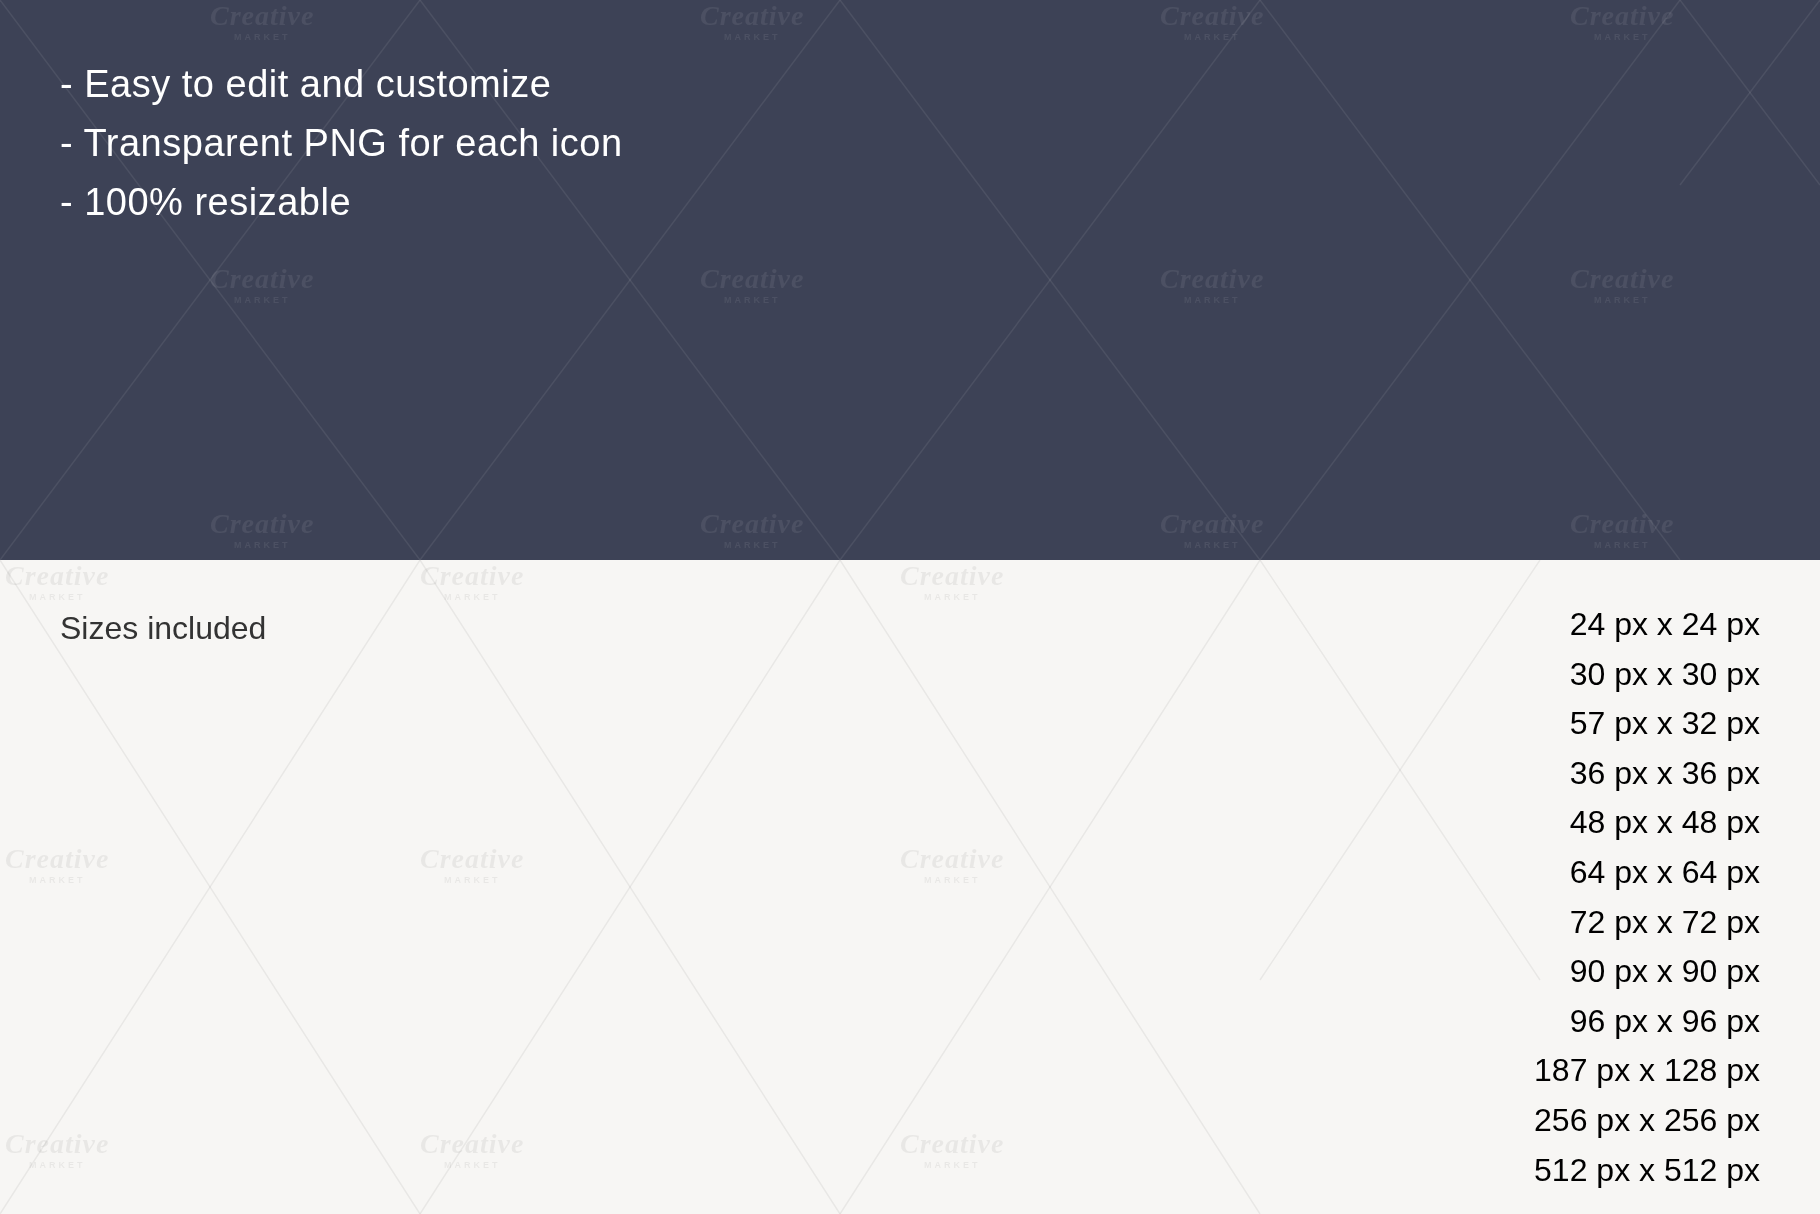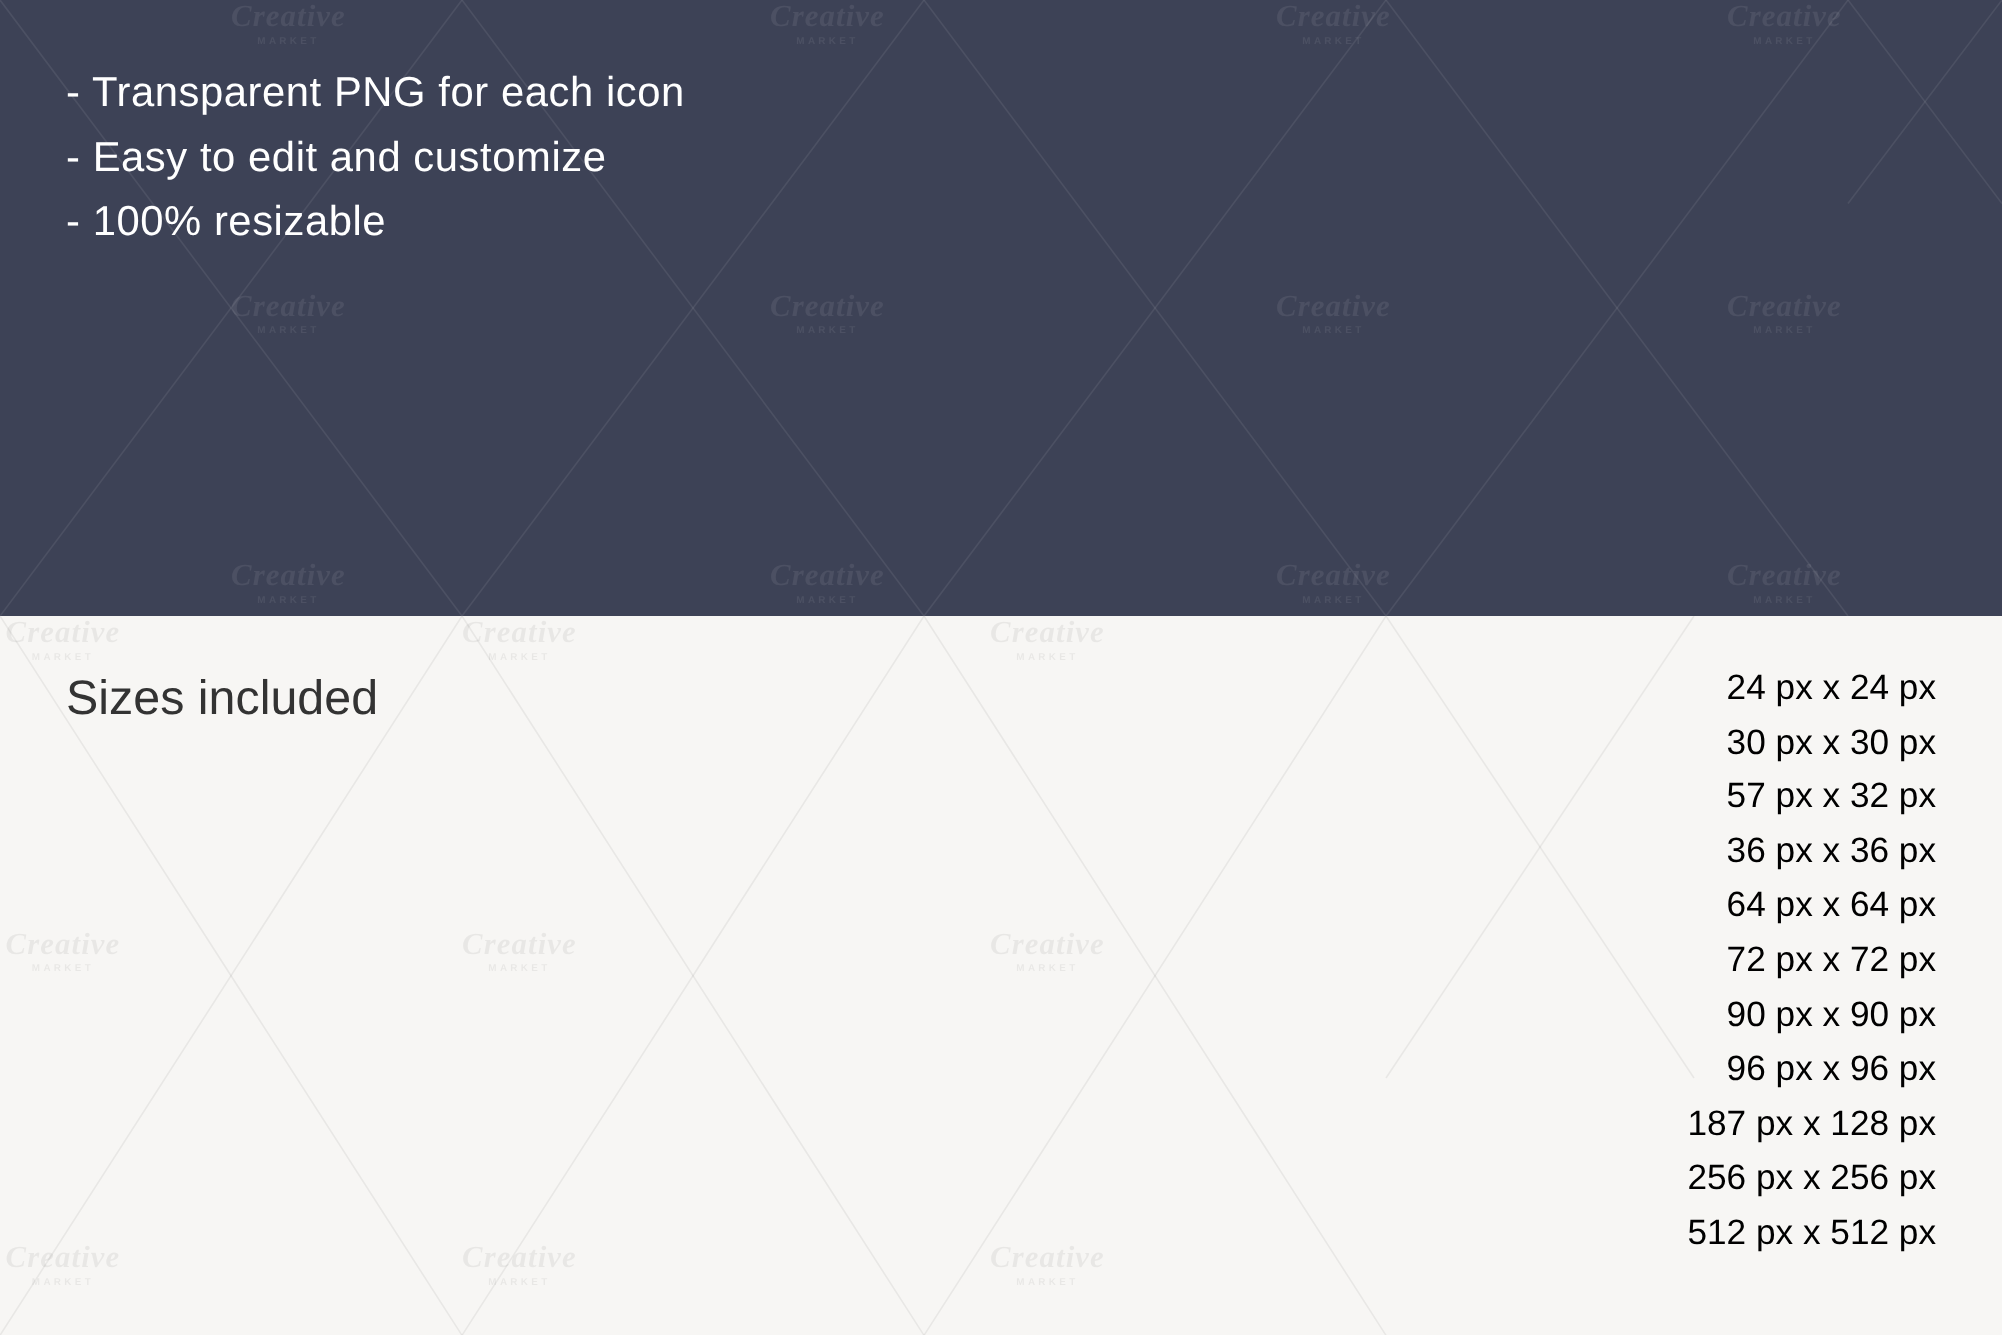--- a/index.html
+++ b/index.html
@@ -71,21 +71,21 @@
       position: relative;
       overflow: hidden;
     }
 
     
     .sizes-label {
       position: absolute;
       top: 50px;
       left: 60px;
       font-family: 'Helvetica Neue', Arial, sans-serif;
-      font-size: 44px;
+      font-size: 32px;
       font-weight: 300;
       color: #333333;
     }
 
     
     .size-list {
       position: absolute;
       top: 40px;
       right: 60px;
       list-style: none;
@@ -179,22 +179,22 @@
       <span class="wm-text">Creative</span>
       <span class="wm-sub">MARKET</span>
     </div>
     <div class="wm-cell" style="top:510px; left:1570px;">
       <span class="wm-text">Creative</span>
       <span class="wm-sub">MARKET</span>
     </div>
   </div>
 
   <ul class="feature-list">
+    <li>- Easy to edit and customize</li>
     <li>- Transparent PNG for each icon</li>
-    <li>- Easy to edit and customize</li>
     <li>- 100% resizable</li>
   </ul>
 </div>
 
 <div class="bottom-section">
 
   <svg class="pattern-svg" xmlns="http://www.w3.org/2000/svg">
 
     <line x1="0" y1="0" x2="420" y2="654" stroke="rgba(0,0,0,0.06)" stroke-width="1.5"></line>
     <line x1="420" y1="0" x2="0" y2="654" stroke="rgba(0,0,0,0.06)" stroke-width="1.5"></line>
@@ -251,20 +251,21 @@
     </div>
   </div>
 
   <div class="sizes-label">Sizes included</div>
 
   <ul class="size-list">
     <li>24 px x 24 px</li>
     <li>30 px x 30 px</li>
     <li>57 px x 32 px</li>
     <li>36 px x 36 px</li>
+    <li>48 px x 48 px</li>
     <li>64 px x 64 px</li>
     <li>72 px x 72 px</li>
     <li>90 px x 90 px</li>
     <li>96 px x 96 px</li>
     <li>187 px x 128 px</li>
     <li>256 px x 256 px</li>
     <li>512 px x 512 px</li>
   </ul>
 </div>
 

